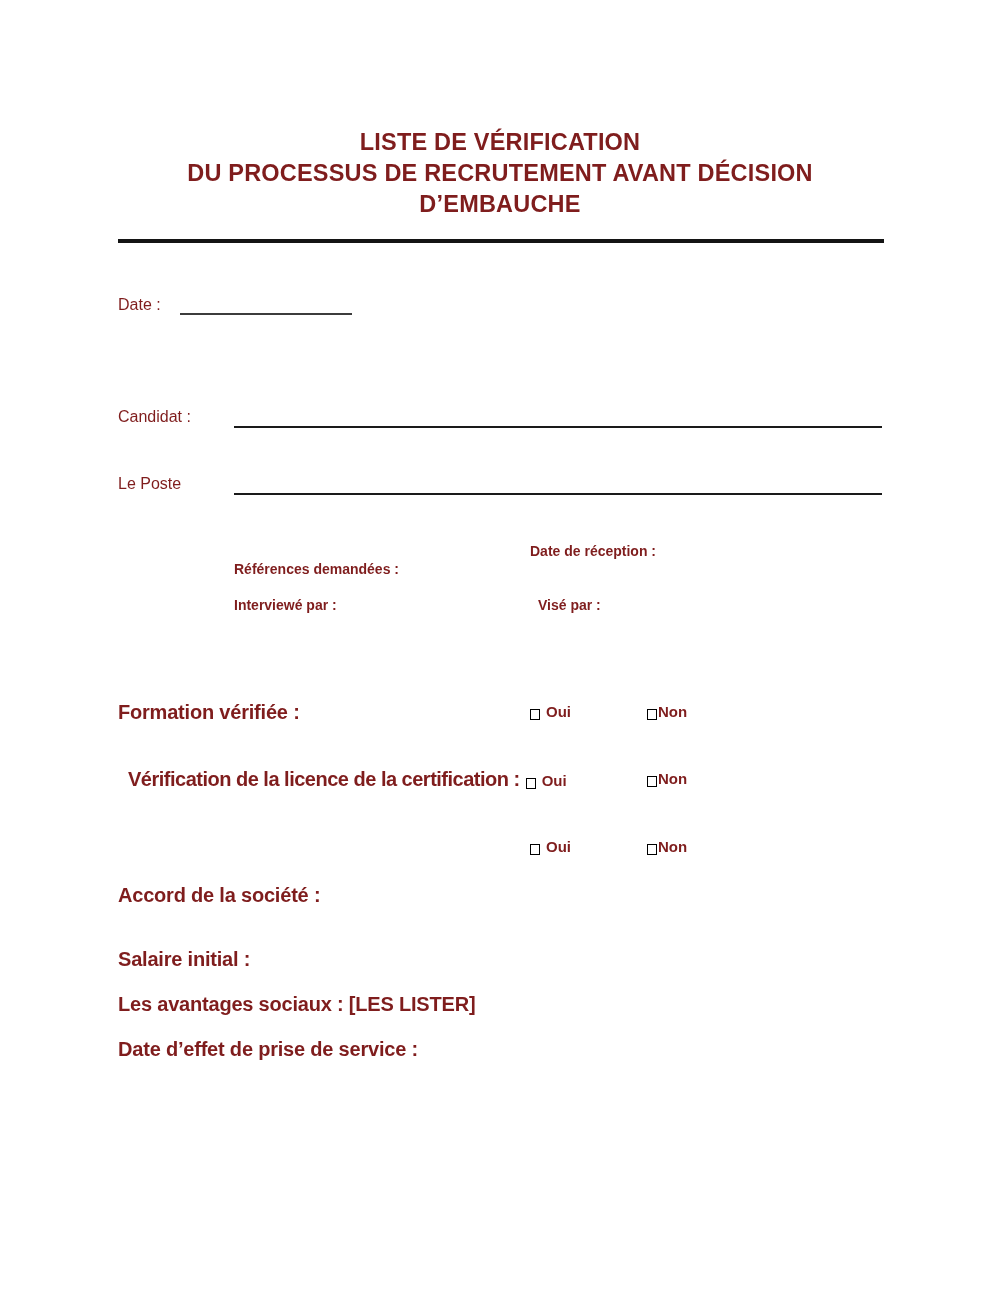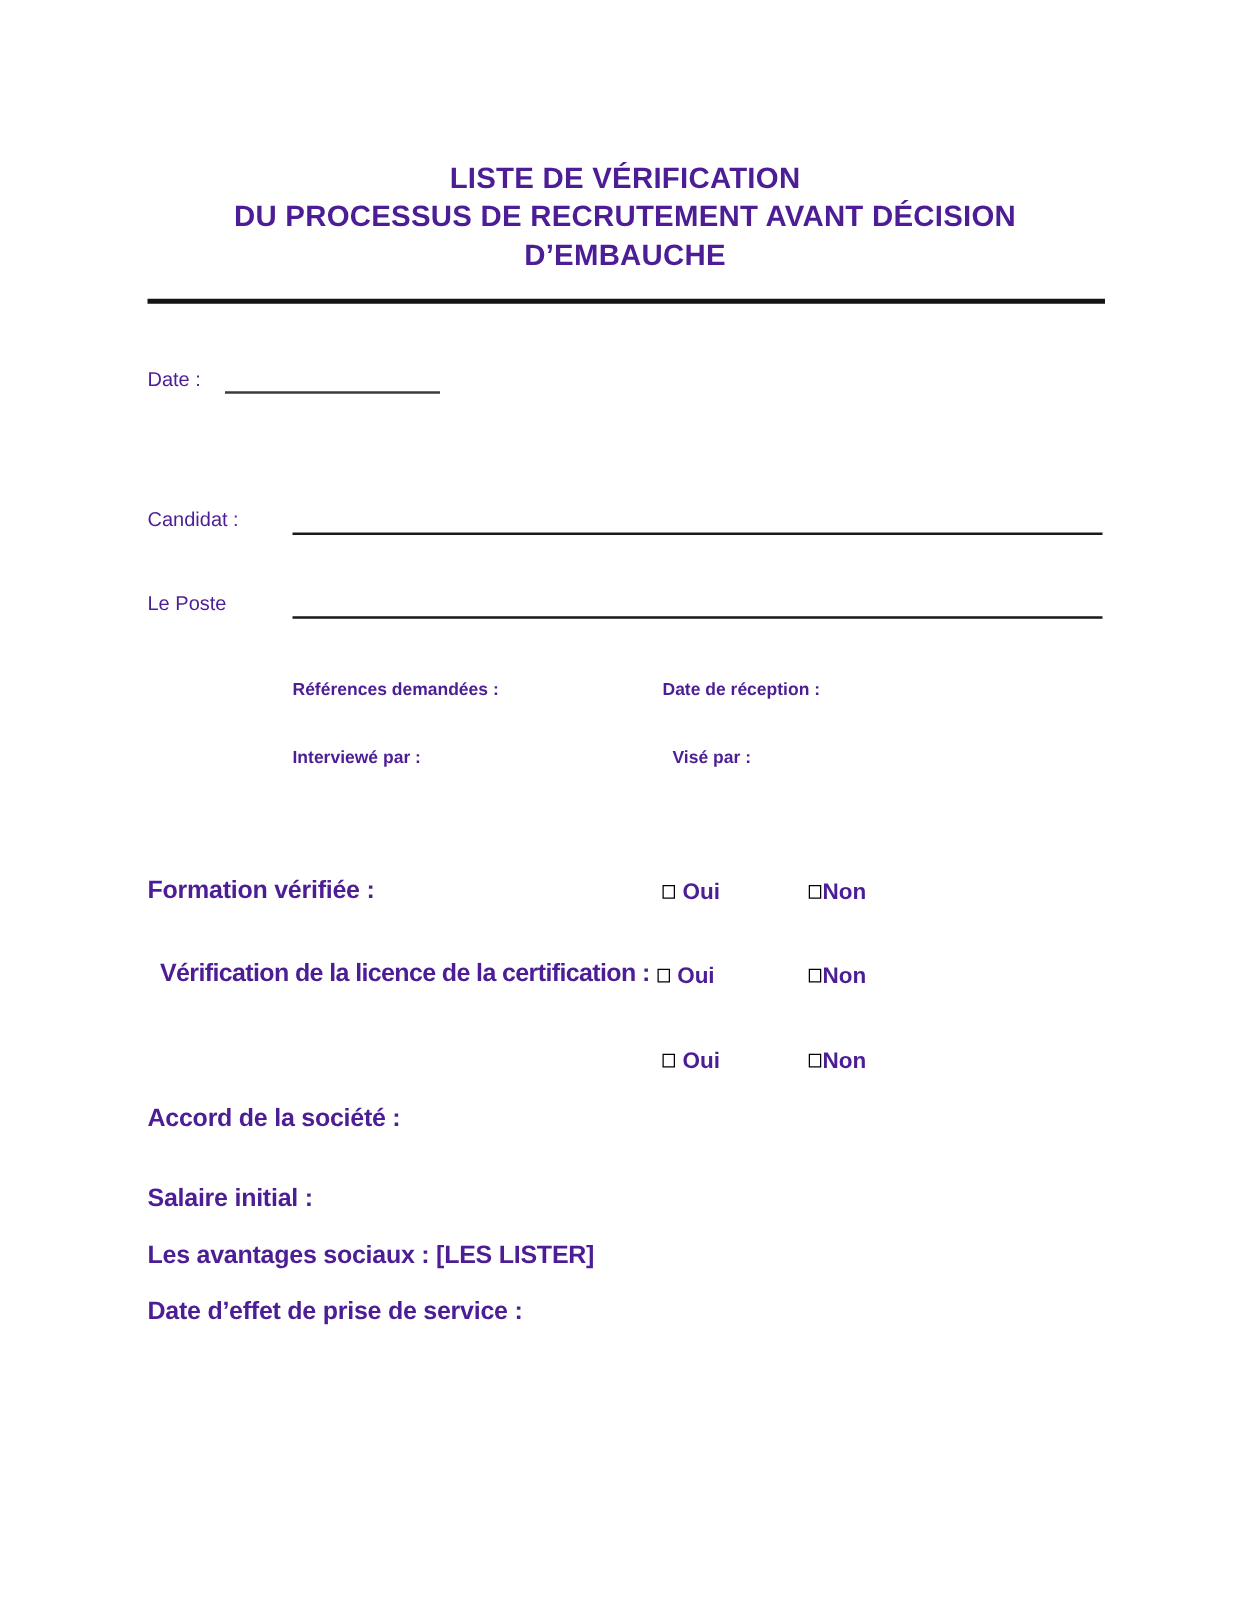--- a/index.html
+++ b/index.html
@@ -6,21 +6,21 @@
     margin: 0;
     padding: 0;
     background: #ffffff;
   }
   .page {
     position: relative;
     width: 1000px;
     height: 1290px;
     background: #ffffff;
     font-family: "Liberation Sans", sans-serif;
-    color: #4c1d95;
+    color: #7f1d1d;
     overflow: hidden;
   }
   .abs { position: absolute; white-space: nowrap; }
 
   .doc-title {
     left: 0;
     top: 127px;
     width: 1000px;
     text-align: center;
     font-weight: bold;
@@ -53,23 +53,23 @@
   .lbl-lg.tight { letter-spacing: -0.5px; margin-left: 10px; }
 
   .fill-line {
     height: 2px;
     background: #1a1a1a;
   }
   .fill-line.gray { background: #3c3c3c; }
 
   .choice {
     display: inline-flex;
-    align-items: center;
+    align-items: flex-end;
     font-weight: bold;
-    font-size: 18px;
+    font-size: 15px;
   }
   .cb {
     display: inline-block;
     width: 10px;
     height: 11px;
     border: 1.5px solid #000000;
     background: #ffffff;
     box-sizing: border-box;
   }
   .choice.oui .cb { margin-right: 6px; }
@@ -97,21 +97,21 @@
 
   <div class="abs lbl-md" style="left:118px; top:296px;">Date :</div>
   <div class="abs fill-line gray" style="left:180px; top:313px; width:172px;"></div>
 
   <div class="abs lbl-md" style="left:118px; top:408px;">Candidat :</div>
   <div class="abs fill-line" style="left:234px; top:426px; width:648px;"></div>
 
   <div class="abs lbl-md" style="left:118px; top:475px;">Le Poste</div>
   <div class="abs fill-line" style="left:234px; top:493px; width:648px;"></div>
 
-  <div class="abs lbl-sm" style="left:234px; top:543px;">Références demandées :</div>
+  <div class="abs lbl-sm" style="left:234px; top:561px;">Références demandées :</div>
   <div class="abs lbl-sm" style="left:530px; top:543px;">Date de réception :</div>
   <div class="abs lbl-sm" style="left:234px; top:597px;text-align:right;">Interviewé par :</div>
   <div class="abs lbl-sm" style="left:538px; top:597px;">Visé par :</div>
 
   <div class="abs lbl-lg" style="left:118px; top:701px;">Formation vérifiée :</div>
   <div class="abs choice oui" style="left:530px; top:703px;">
     <span class="cb"></span>
     <span>Oui</span>
   </div>
   <div class="abs choice non" style="left:647px; top:703px;">

